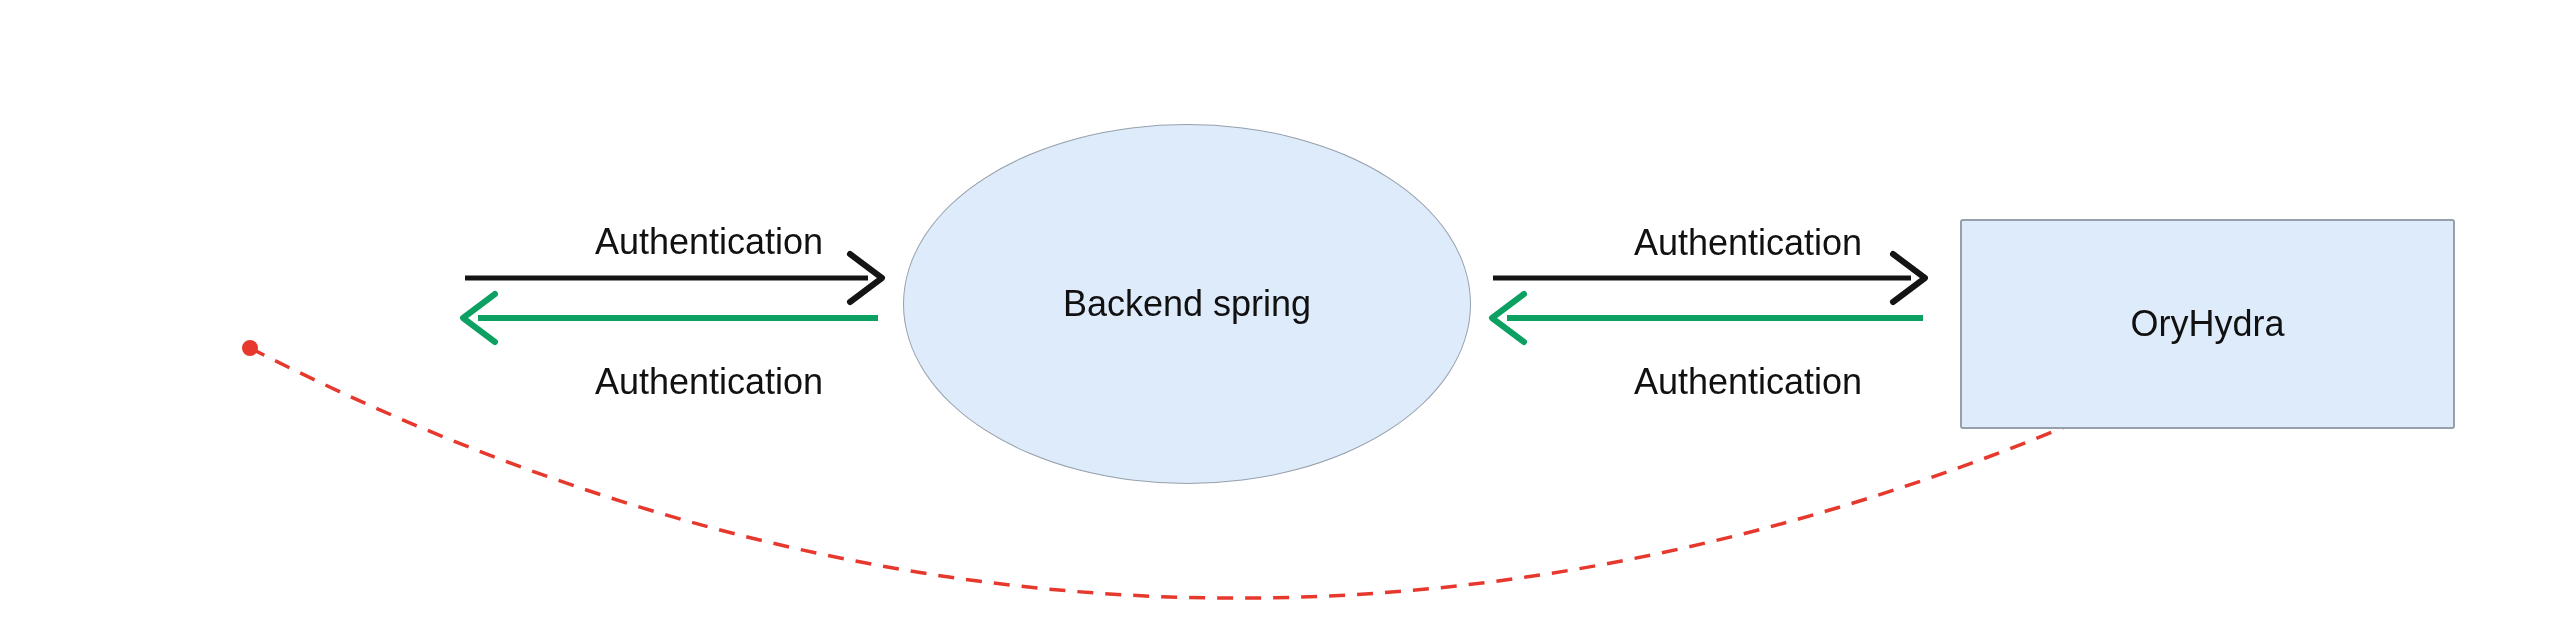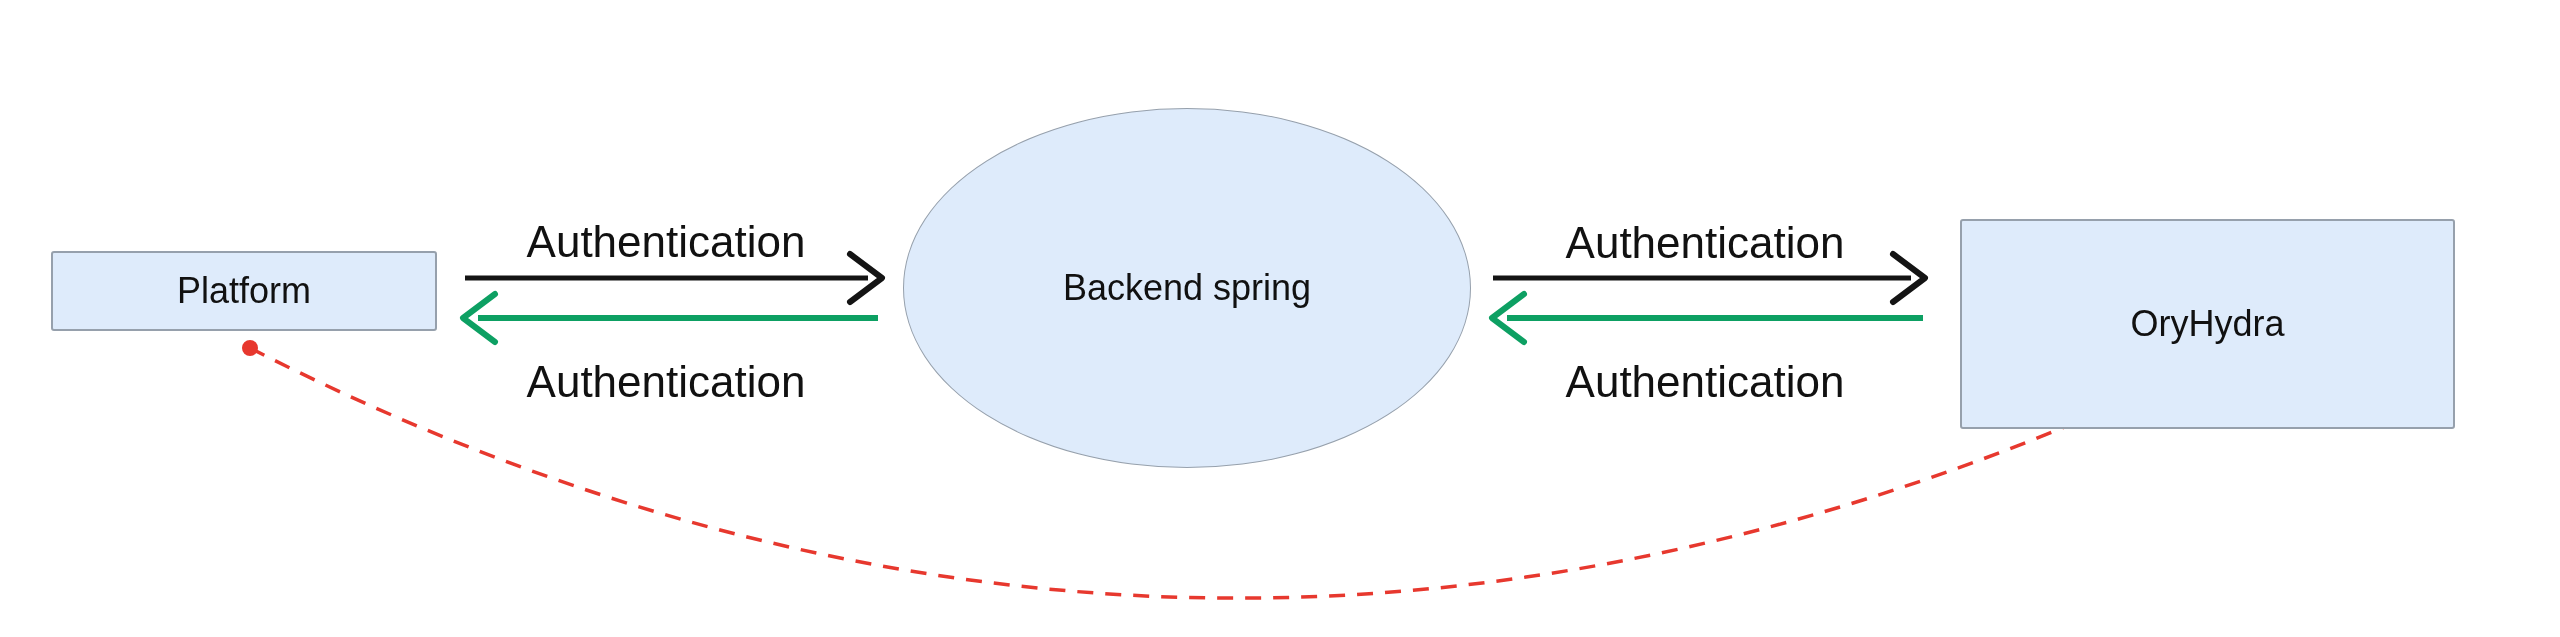--- a/index.html
+++ b/index.html
@@ -29,28 +29,29 @@
     background: var(--node-fill, #deebfb);
     border: 2px solid var(--node-border, #96a0ac);
     box-sizing: border-box;
     color: var(--text, #111111);
     font-size: 36px;
     text-align: center;
   }
   .node.rect { border-radius: 3px; }
   .node.ellipse { border-radius: 50%; border-width: 1.5px; }
   #node-platform { left: 51px; top: 251px; width: 386px; height: 80px; }
-  #node-backend  { left: 903px; top: 108px; width: 568px; height: 360px; line-height: 42px; }
+  #node-backend  { left: 903px; top: 124px; width: 568px; height: 360px; line-height: 42px; }
   #node-oryhydra { left: 1960px; top: 219px; width: 495px; height: 210px; }
   .edge-label {
     position: absolute;
     transform: translate(-50%, -50%);
-    font-size: 44px;
+    font-size: 36px;
     color: var(--text, #111111);
     white-space: nowrap;
+    margin-left: 43px;
   }
   #edge-label-1 { left: 666px;  top: 242px; }
   #edge-label-2 { left: 666px;  top: 382px; }
   #edge-label-3 { left: 1705px; top: 243px; }
   #edge-label-4 { left: 1705px; top: 382px; }
   .arrow-forward-line    { stroke: var(--arrow-forward, #141414); stroke-width: 5; }
   .arrow-forward-head    { stroke: var(--arrow-forward, #141414); stroke-width: 6; fill: none; stroke-linecap: round; stroke-linejoin: round; }
   .arrow-back-line       { stroke: var(--arrow-back, #0da063); stroke-width: 6; }
   .arrow-back-head       { stroke: var(--arrow-back, #0da063); stroke-width: 6; fill: none; stroke-linecap: round; stroke-linejoin: round; }
   .dashed-link-path      { stroke: var(--dashed-link, #e7382e); stroke-width: 3.5; fill: none; stroke-dasharray: 16 12; }
@@ -83,23 +84,20 @@
       <polyline class="arrow-back-head" points="1524,294 1492,318 1524,342"></polyline>
     </g>
 
     <g>
       <path class="dashed-link-path" d="M 250 348 Q 1165 815 2105 410"></path>
       <circle class="dashed-link-endpoint" cx="250" cy="348" r="8"></circle>
       <circle class="dashed-link-endpoint" cx="2105" cy="410" r="8"></circle>
     </g>
   </svg>
 
-  <div id="node-platform" class="node rect">
-    <span>Platform</span>
-  </div>
 
   <div id="node-backend" class="node ellipse">
     <span>
       <span style="display:block">Backend spring</span>
     </span>
   </div>
 
   <div id="node-oryhydra" class="node rect">
     <span>OryHydra</span>
   </div>

